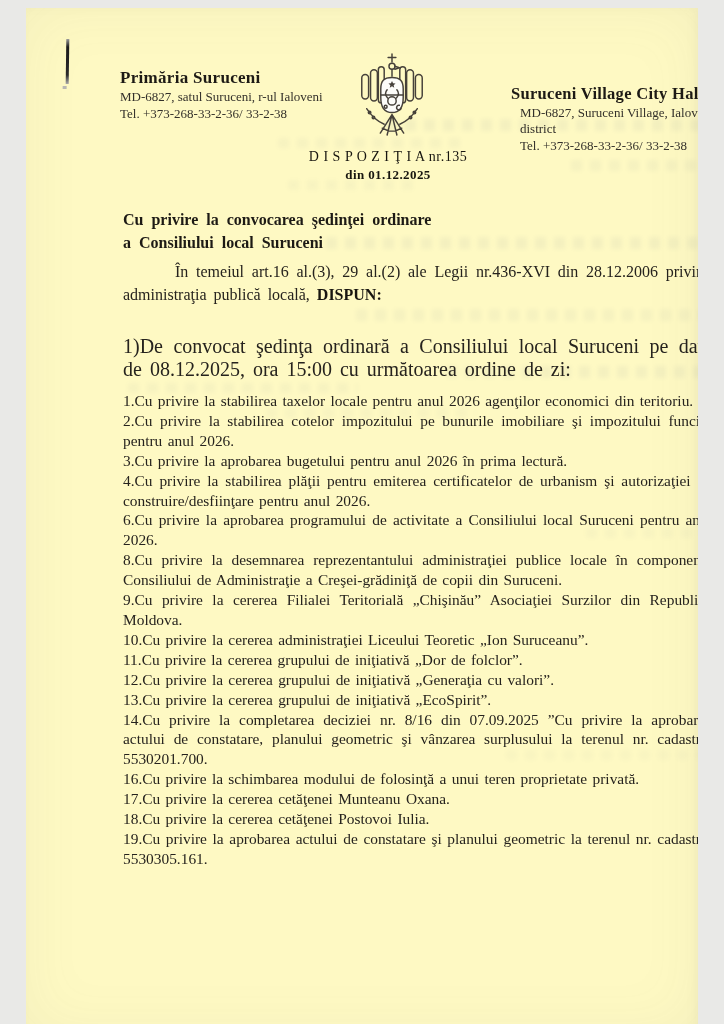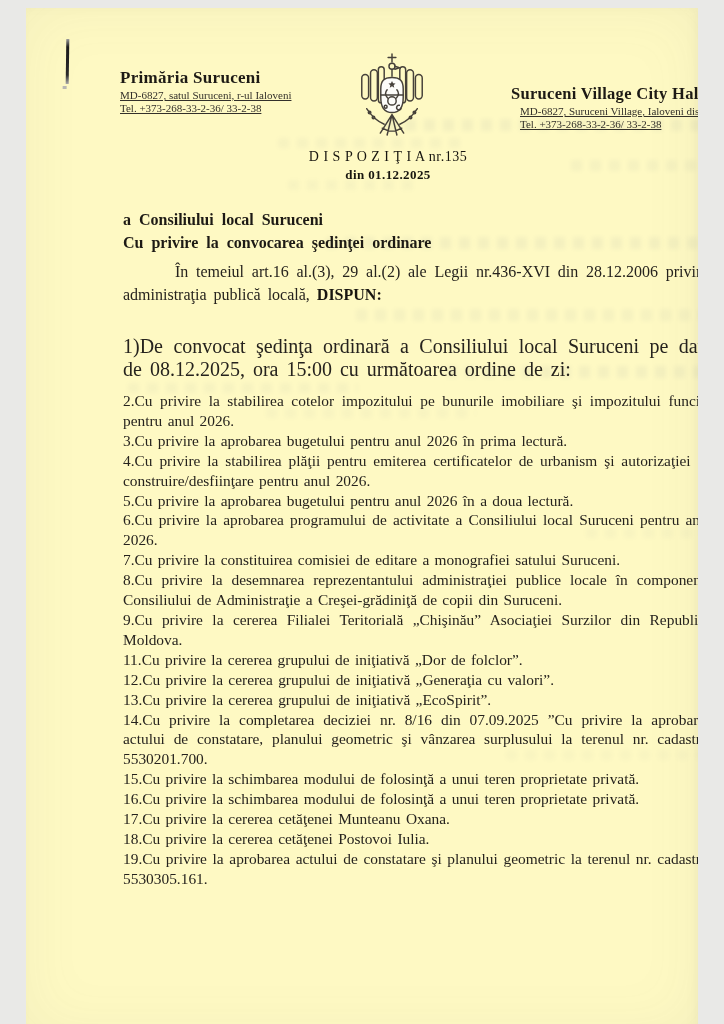--- a/index.html
+++ b/index.html
@@ -30,21 +30,21 @@
     filter:blur(2px);
     opacity:.12;
     border-radius:2px;
     pointer-events:none;
   }
   
   .hdr-left{position:absolute;left:94px;top:60px;width:230px;}
   .hdr-right{position:absolute;left:485px;top:76px;width:225px;}
   .hdr-title{font-weight:bold;font-size:17px;letter-spacing:.3px;color:#1d1a15;}
   .hdr-right .hdr-title{font-size:16.5px;}
-  .hdr-line{font-size:11px;margin-top:1px;color:#33302a;text-decoration:underline;}
+  .hdr-line{font-size:13px;margin-top:1px;color:#33302a;}
   .hdr-right .hdr-line{padding-left:9px;}
   .emblem{position:absolute;left:327px;top:44px;width:78px;height:90px;}
   
   .title-block{position:absolute;left:0;top:141px;width:724px;text-align:center;color:#181610;}
   .doc-title{font-weight:normal;font-size:14px;letter-spacing:.5px;}
   .doc-date{font-weight:bold;font-size:13px;margin-top:2px;letter-spacing:.4px;}
   
   .subject{position:absolute;left:97px;top:200px;width:420px;font-weight:bold;
     font-size:16px;line-height:23px;word-spacing:4px;color:#1d1a15;}
   
@@ -130,43 +130,42 @@
     <div class="hdr-line">MD-6827, Suruceni Village, Ialoveni district</div>
     <div class="hdr-line">Tel. +373-268-33-2-36/ 33-2-38</div>
   </div>
 
   <div class="title-block">
     <div class="doc-title">D I S P O Z I Ţ I A nr.135</div>
     <div class="doc-date">din 01.12.2025</div>
   </div>
 
   <div class="subject">
+    <div>Cu privire la convocarea şedinţei ordinare</div>
     <div>a Consiliului local Suruceni</div>
-    <div>Cu privire la convocarea şedinţei ordinare</div>
   </div>
 
   <div class="body">
     <p class="preamble"><span>În temeiul art.16 al.(3), 29 al.(2) ale Legii nr.436-XVI din 28.12.2006 privind administraţia publică locală, </span><b>DISPUN:</b></p>
 
     <p class="convocation">1)De convocat şedinţa ordinară a Consiliului local Suruceni pe data de 08.12.2025, ora 15:00 cu următoarea ordine de zi:</p>
 
     <div class="agenda">
+      <p>1.Cu privire la stabilirea taxelor locale pentru anul 2026 agenţilor economici din teritoriu.</p>
       <p>2.Cu privire la stabilirea cotelor impozitului pe bunurile imobiliare şi impozitului funciar pentru anul 2026.</p>
       <p>3.Cu privire la aprobarea bugetului pentru anul 2026 în prima lectură.</p>
       <p>4.Cu privire la stabilirea plăţii pentru emiterea certificatelor de urbanism şi autorizaţiei de construire/desfiinţare pentru anul 2026.</p>
-      <p>5.Cu privire la aprobarea bugetului pentru anul 2026 în a doua lectură.</p>
       <p>6.Cu privire la aprobarea programului de activitate a Consiliului local Suruceni pentru anul 2026.</p>
-      <p>7.Cu privire la constituirea comisiei de editare a monografiei satului Suruceni.</p>
       <p>8.Cu privire la desemnarea reprezentantului administraţiei publice locale în componenţa Consiliului de Administraţie a Creşei-grădiniţă de copii din Suruceni.</p>
       <p>9.Cu privire la cererea Filialei Teritorială „Chişinău” Asociaţiei Surzilor din Republica Moldova.</p>
+      <p>10.Cu privire la cererea administraţiei Liceului Teoretic „Ion Suruceanu”.</p>
       <p>11.Cu privire la cererea grupului de iniţiativă „Dor de folclor”.</p>
       <p>12.Cu privire la cererea grupului de iniţiativă „Generaţia cu valori”.</p>
       <p>13.Cu privire la cererea grupului de iniţiativă „EcoSpirit”.</p>
       <p>14.Cu privire la completarea deciziei nr. 8/16 din 07.09.2025 ”Cu privire la aprobarea actului de constatare, planului geometric şi vânzarea surplusului la terenul nr. cadastral 5530201.700.</p>
-      <p>15.Cu privire la schimbarea modului de folosinţă a unui teren proprietate privată.</p>
       <p>16.Cu privire la schimbarea modului de folosinţă a unui teren proprietate privată.</p>
       <p>17.Cu privire la cererea cetăţenei Munteanu Oxana.</p>
       <p>18.Cu privire la cererea cetăţenei Postovoi Iulia.</p>
       <p>19.Cu privire la aprobarea actului de constatare şi planului geometric la terenul nr. cadastral 5530305.161.</p>
     </div>
   </div>
 
 </div>
 
 </body></html>

